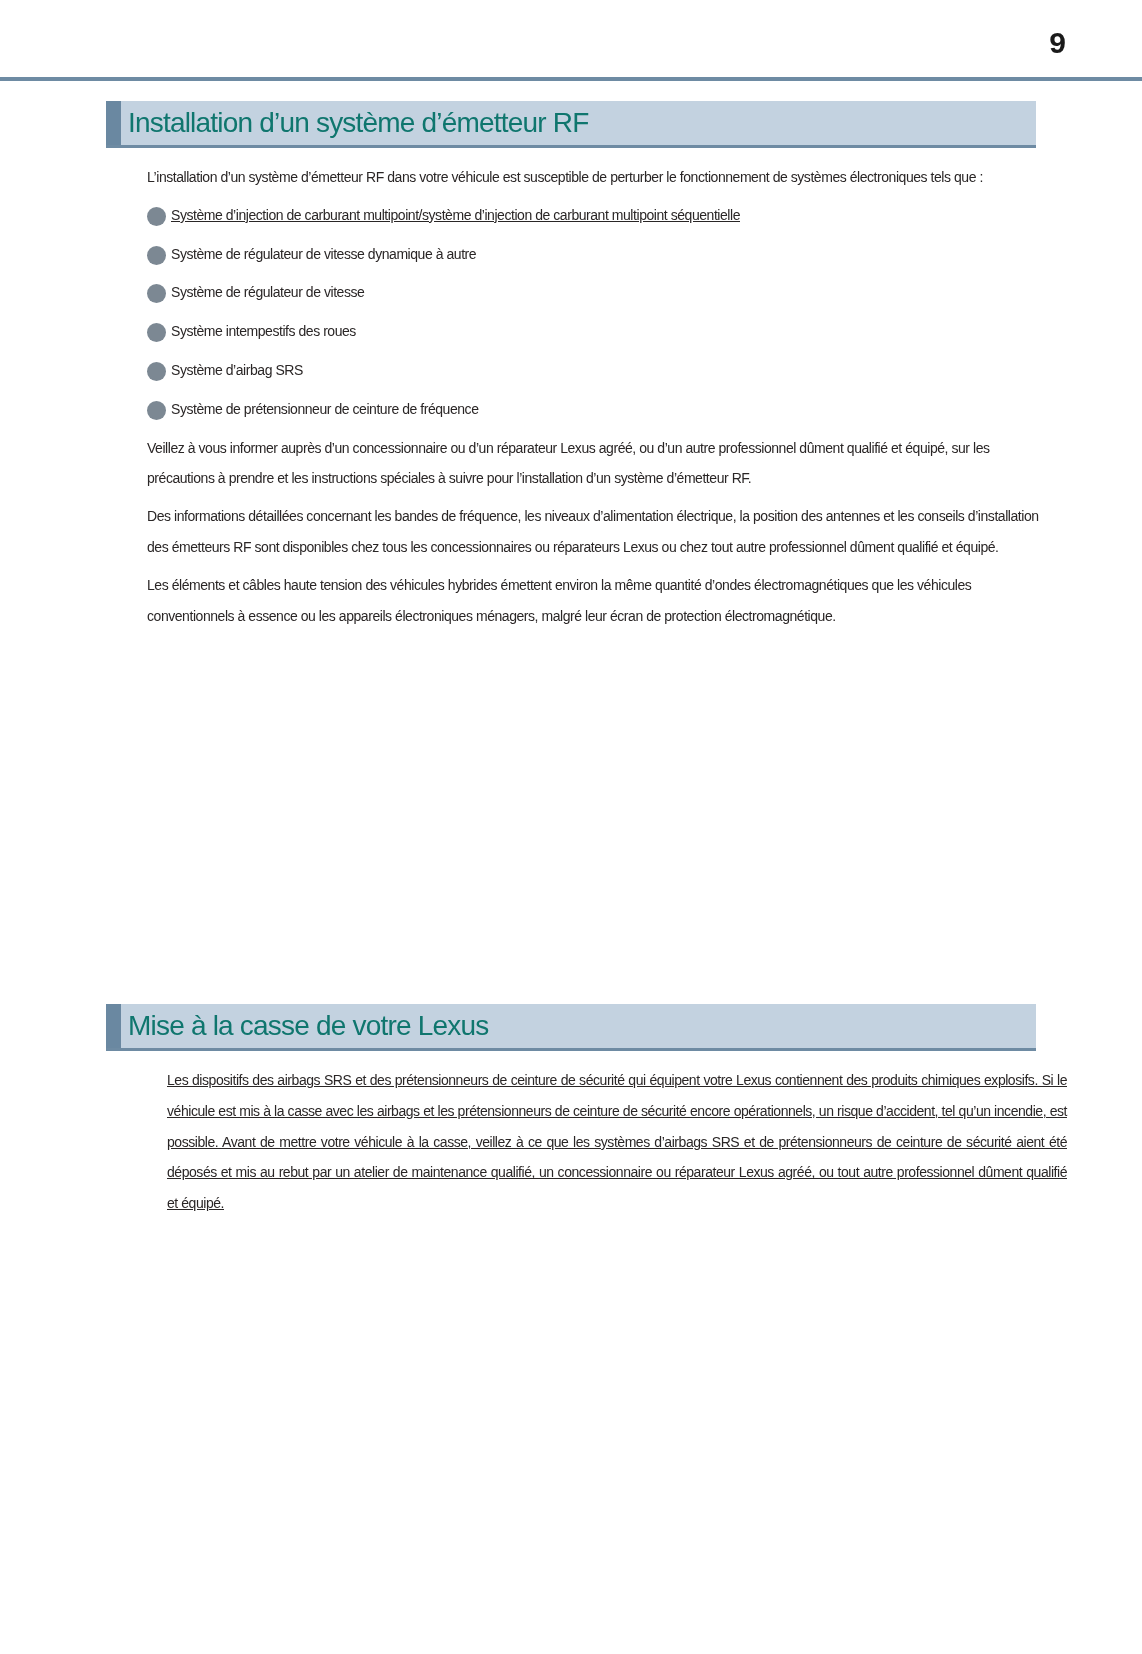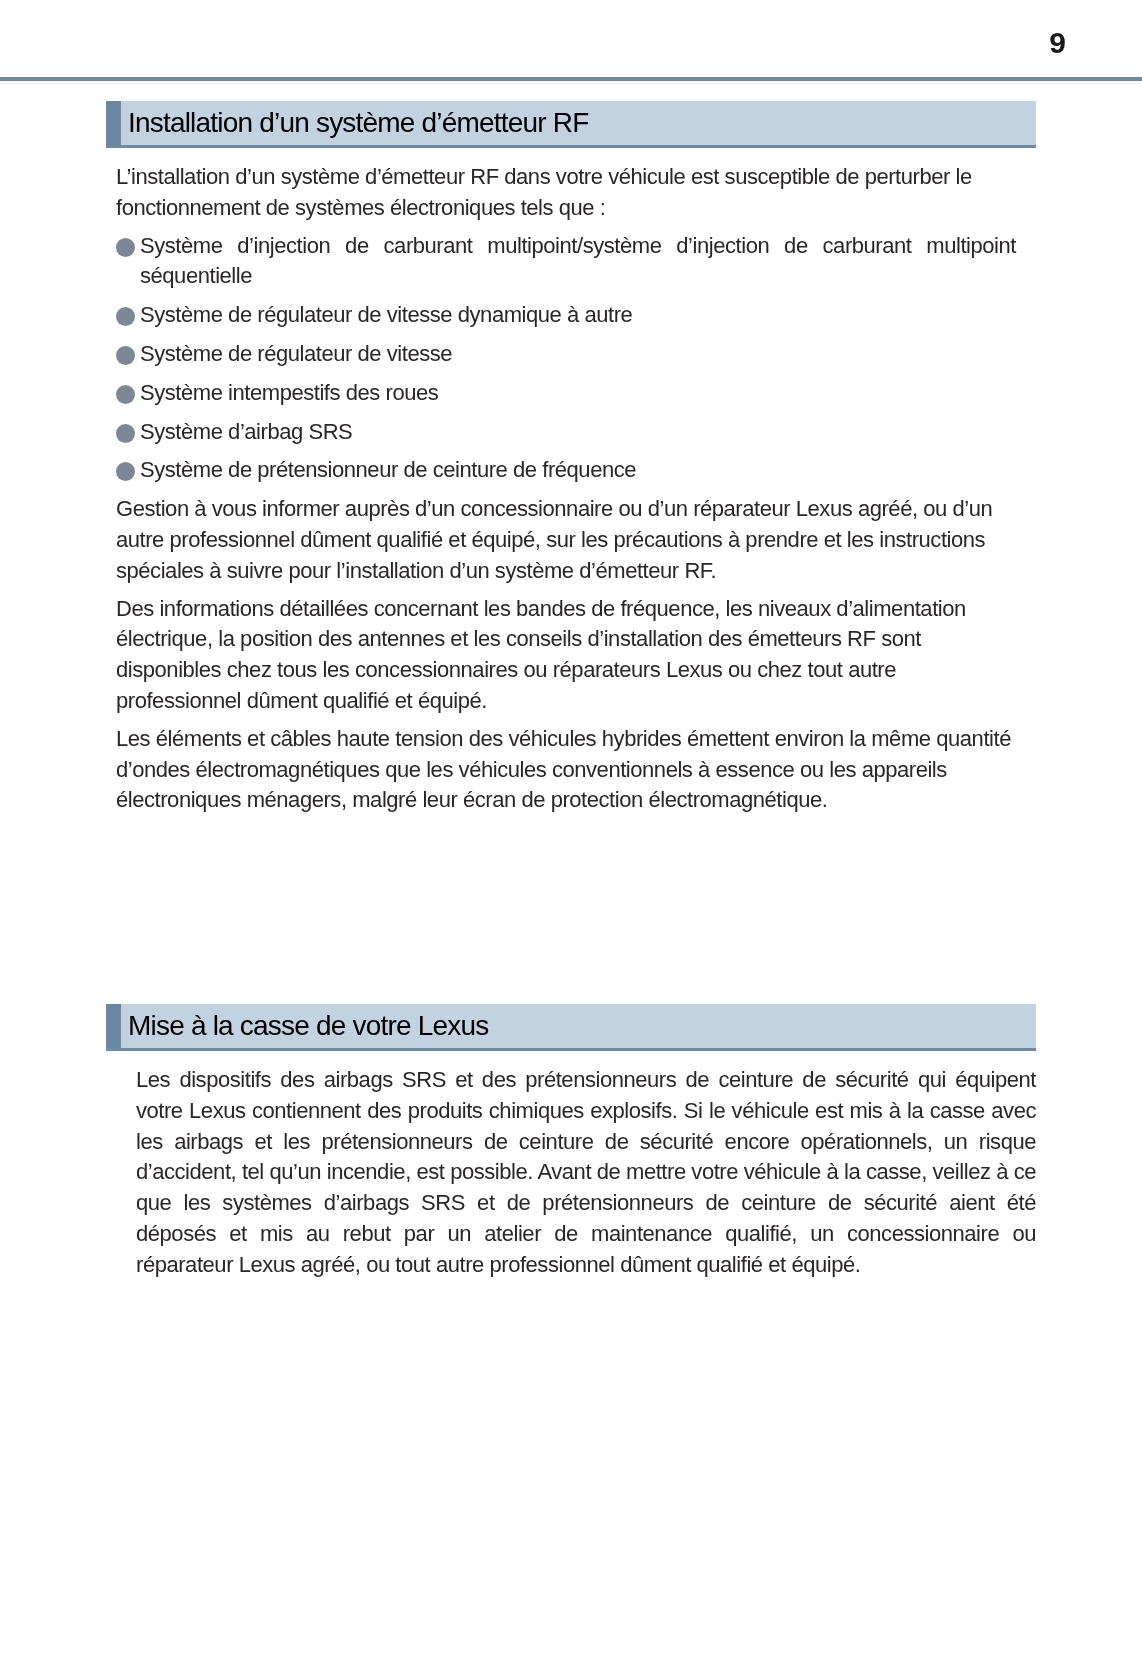--- a/index.html
+++ b/index.html
@@ -48,38 +48,39 @@
       width: 15px;
       height: 100%;
       background: #6a88a1;
     }
     .section-heading .title {
       position: absolute;
       left: 22px;
       top: 4px;
       font-size: 28px;
       letter-spacing: -0.8px;
-      color: #000000;
+      color: #0f766e;
       line-height: 36px;
       white-space: nowrap;
     }
     .content {
       position: absolute;
-      left: 116px;
+      left: 147px;
       width: 900px;
-      font-size: 22px;
+      font-size: 14px;
       letter-spacing: -0.45px;
       line-height: 30.8px;
       color: #2a2626;
     }
     .content p {
       margin: 0 0 7px 0;
     }
     .justify {
       text-align: justify;
+      text-decoration: underline;
     }
     .bullets {
       list-style: none;
       margin: 0 0 7px 0;
       padding: 0;
     }
     .bullets li {
       position: relative;
       padding-left: 24px;
       margin-bottom: 8px;
@@ -108,21 +109,21 @@
 <div class="content" style="top:162px;">
   <p>L’installation d’un système d’émetteur RF dans votre véhicule est susceptible de perturber le fonctionnement de systèmes électroniques tels que :</p>
   <ul class="bullets">
     <li class="justify"><span class="dot"></span><span>Système d’injection de carburant multipoint/système d’injection de carburant multipoint séquentielle</span></li>
     <li><span class="dot"></span><span>Système de régulateur de vitesse dynamique à autre</span></li>
     <li><span class="dot"></span><span>Système de régulateur de vitesse</span></li>
     <li><span class="dot"></span><span>Système intempestifs des roues</span></li>
     <li><span class="dot"></span><span>Système d’airbag SRS</span></li>
     <li><span class="dot"></span><span>Système de prétensionneur de ceinture de fréquence</span></li>
   </ul>
-  <p>Gestion à vous informer auprès d’un concessionnaire ou d’un réparateur Lexus agréé, ou d’un autre professionnel dûment qualifié et équipé, sur les précautions à prendre et les instructions spéciales à suivre pour l’installation d’un système d’émetteur RF.</p>
+  <p>Veillez à vous informer auprès d’un concessionnaire ou d’un réparateur Lexus agréé, ou d’un autre professionnel dûment qualifié et équipé, sur les précautions à prendre et les instructions spéciales à suivre pour l’installation d’un système d’émetteur RF.</p>
   <p>Des informations détaillées concernant les bandes de fréquence, les niveaux d’alimentation électrique, la position des antennes et les conseils d’installation des émetteurs RF sont disponibles chez tous les concessionnaires ou réparateurs Lexus ou chez tout autre professionnel dûment qualifié et équipé.</p>
   <p>Les éléments et câbles haute tension des véhicules hybrides émettent environ la même quantité d’ondes électromagnétiques que les véhicules conventionnels à essence ou les appareils électroniques ménagers, malgré leur écran de protection électromagnétique.</p>
 </div>
 
 <div class="section-heading" style="top:1004px;text-align:right;">
   <div class="accent"></div>
   <div class="title">Mise à la casse de votre Lexus</div>
 </div>
 
 <div class="content justify" style="top:1065px;margin-left:20px;">

